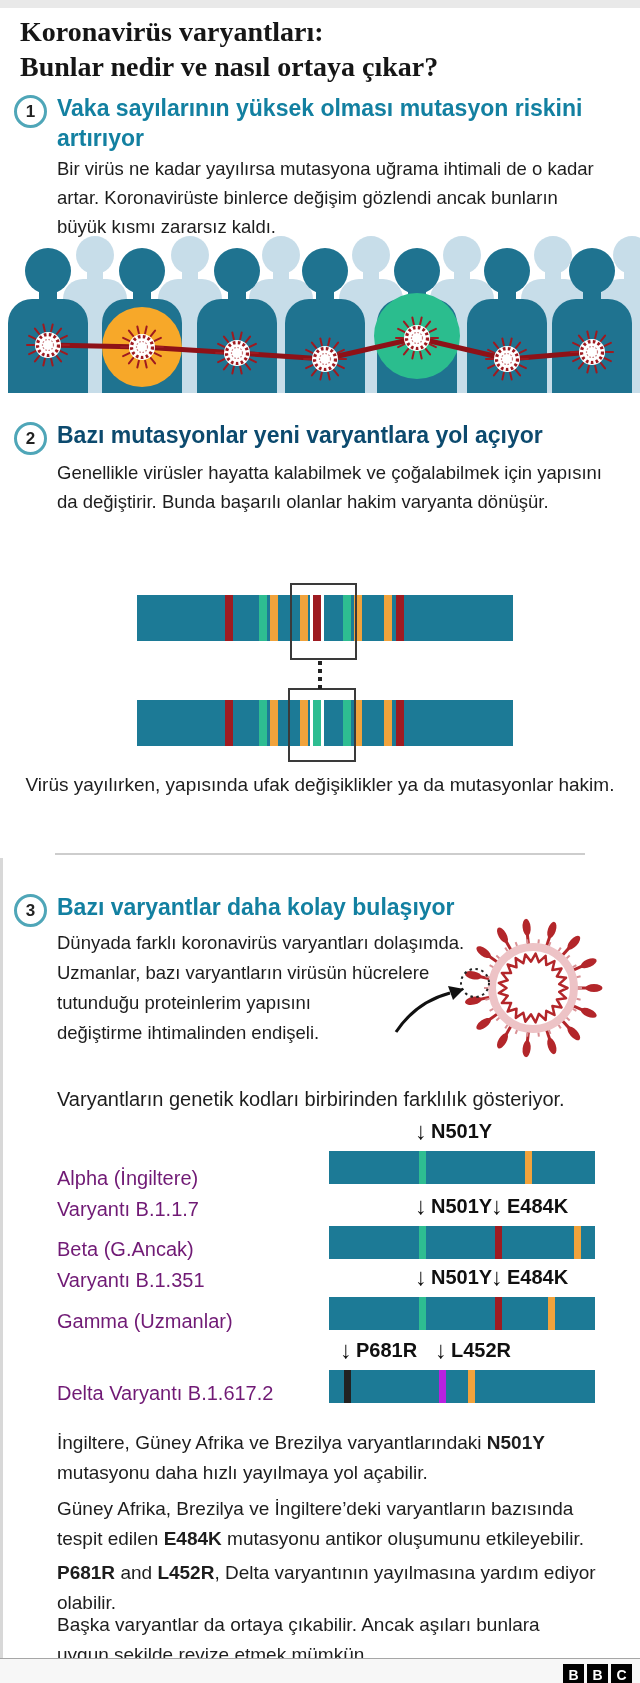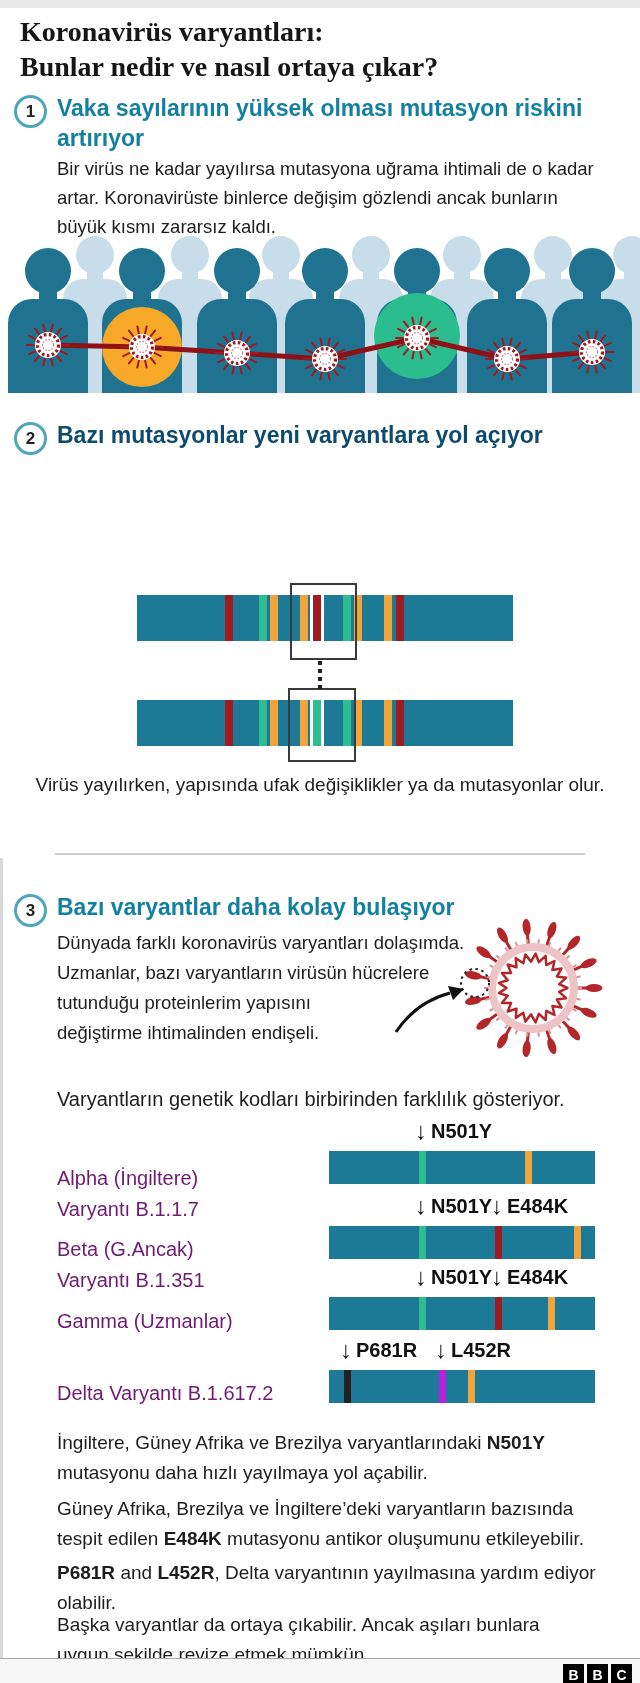--- a/index.html
+++ b/index.html
@@ -251,20 +251,22 @@
         <line x1="600.7288572260222" y1="108.05435924544759" x2="605.0932858390335" y2="102.58153886817138" stroke="#9E1A20" stroke-width="2" stroke-linecap="round"></line>
         <line x1="604.6135641506339" y1="112.92562765235418" x2="610.9203462259508" y2="109.88844147853128" stroke="#9E1A20" stroke-width="2" stroke-linecap="round"></line>
         <circle cx="592" cy="119" r="13" fill="#ffffff"></circle>
         <circle cx="592" cy="119" r="10.5" fill="#ffffff" stroke="#9E1A20" stroke-width="3.2" stroke-dasharray="2.6 2.4"></circle>
         <circle cx="592" cy="119" r="5.5" fill="#ffffff" stroke="#c97d80" stroke-width="1.2" stroke-dasharray="1.6 1.6"></circle>
       </g>
     </svg>
 
   <div class="abs numcircle" style="left: 14px; top: 414px; border-color: rgb(79, 166, 184);">2</div>
   <div class="abs sec-head" style="top: 412px; color: #0c4a6e;">Bazı mutasyonlar yeni varyantlara yol açıyor</div>
+  <div class="abs sec-body" style="top:450px;">Genellikle virüsler hayatta kalabilmek ve çoğalabilmek için yapısını
+da değiştirir. Bunda başarılı olanlar hakim varyanta dönüşür.</div>
 
   <div id="genome-diagram">
       <div class="gbar" style="left: 137px; top: 587px; width: 376px; height: 46px; background: rgb(28, 122, 150);">
         <div class="stripe" style="left: 88px; width: 8px; background: rgb(158, 27, 33);"></div>
         <div class="stripe" style="left: 122px; width: 8px; background: rgb(46, 189, 145);"></div>
         <div class="stripe" style="left: 133px; width: 8px; background: rgb(241, 163, 60);"></div>
         <div class="stripe" style="left: 163px; width: 8px; background: rgb(241, 163, 60);"></div>
         <div class="stripe" style="left: 173px; width: 8px; background: rgb(158, 27, 33); border-left: 3px solid rgb(255, 255, 255); border-right: 3px solid rgb(255, 255, 255);"></div>
         <div class="stripe" style="left: 206px; width: 8px; background: rgb(46, 189, 145);"></div>
         <div class="stripe" style="left: 217px; width: 8px; background: rgb(241, 163, 60);"></div>
@@ -282,21 +284,21 @@
         <div class="stripe" style="left: 247px; width: 8px; background: rgb(241, 163, 60);"></div>
         <div class="stripe" style="left: 259px; width: 8px; background: rgb(158, 27, 33);"></div>
       </div>
       <div class="gbox" style="left: 290px; top: 575px; width: 63px; height: 73px;"></div>
       <div class="gbox" style="left: 288px; top: 680px; width: 64px; height: 70px;"></div>
       <div class="gdot" style="left: 318px; top: 653px;"></div>
       <div class="gdot" style="left: 318px; top: 661px;"></div>
       <div class="gdot" style="left: 318px; top: 669px;"></div>
       <div class="gdot" style="left: 318px; top: 677px;"></div>
     </div>
-  <div class="abs caption">Virüs yayılırken, yapısında ufak değişiklikler ya da mutasyonlar olur.</div>
+  <div class="abs caption">Virüs yayılırken, yapısında ufak değişiklikler ya da mutasyonlar hakim.</div>
 
   <div class="abs divider"></div>
 
   <div class="abs numcircle" style="left: 14px; top: 886px; border-color: rgb(79, 166, 184);">3</div>
   <div class="abs sec-head" style="top: 884px; color: rgb(19, 128, 161);">Bazı varyantlar daha kolay bulaşıyor</div>
   <div class="abs sec-body" style="top:920px;line-height:30px;">Dünyada farklı koronavirüs varyantları dolaşımda.
 Uzmanlar, bazı varyantların virüsün hücrelere
 tutunduğu proteinlerim yapısını
 değiştirme ihtimalinden endişeli.</div>
 

